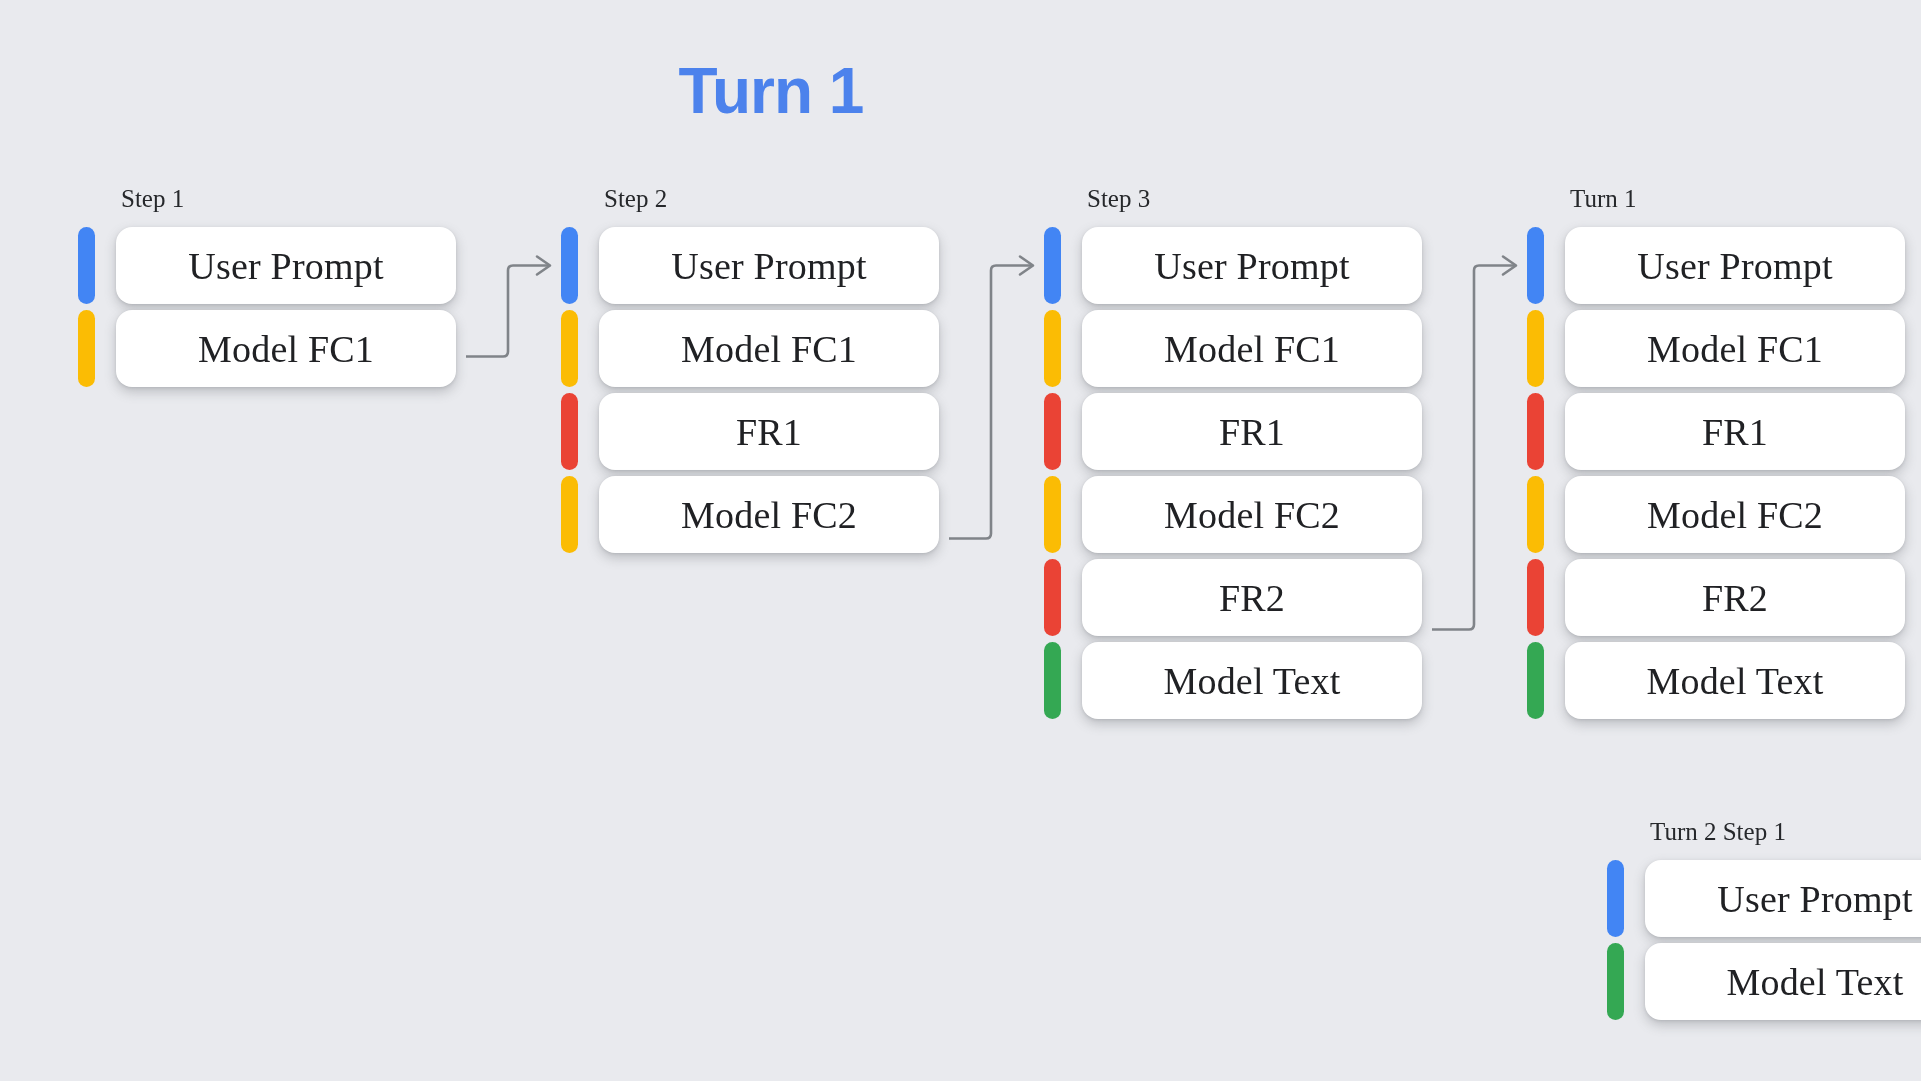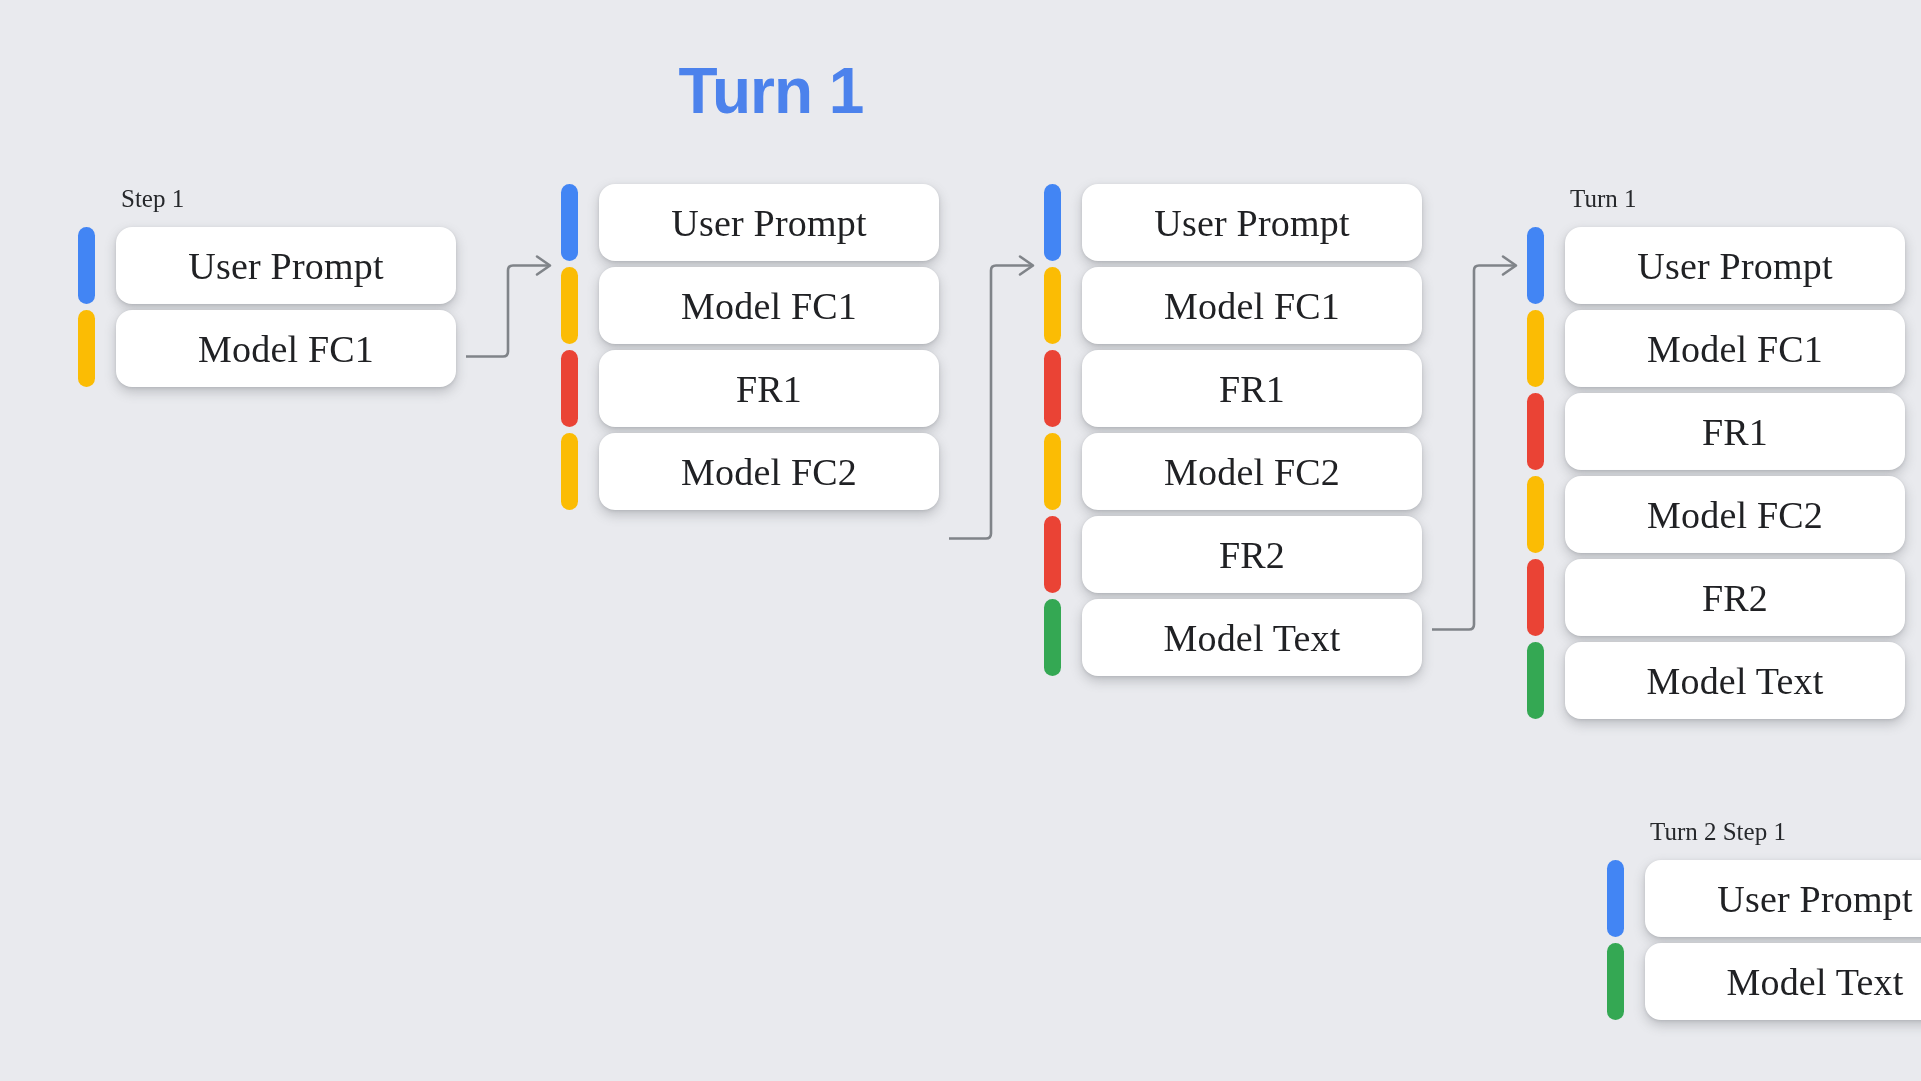--- a/index.html
+++ b/index.html
@@ -68,20 +68,21 @@
   </div>
           <div class="row">
     <div class="bar" style="background: rgb(251, 188, 4);"></div>
     <div class="card">
       <span>Model FC1</span>
     </div>
   </div>
         </div>
   </div>
       <div class="column" style="left: 530px; top: 184px;">
+    <p class="col-label">Step 2</p>
     <div class="rows">
           <div class="row">
     <div class="bar" style="background: rgb(66, 133, 244);"></div>
     <div class="card">
       <span>User Prompt</span>
     </div>
   </div>
           <div class="row">
     <div class="bar" style="background: rgb(251, 188, 4);"></div>
     <div class="card">
@@ -96,20 +97,21 @@
   </div>
           <div class="row">
     <div class="bar" style="background: rgb(251, 188, 4);"></div>
     <div class="card">
       <span>Model FC2</span>
     </div>
   </div>
         </div>
   </div>
       <div class="column" style="left: 1013px; top: 184px;">
+    <p class="col-label">Step 3</p>
     <div class="rows">
           <div class="row">
     <div class="bar" style="background: rgb(66, 133, 244);"></div>
     <div class="card">
       <span>User Prompt</span>
     </div>
   </div>
           <div class="row">
     <div class="bar" style="background: rgb(251, 188, 4);"></div>
     <div class="card">

